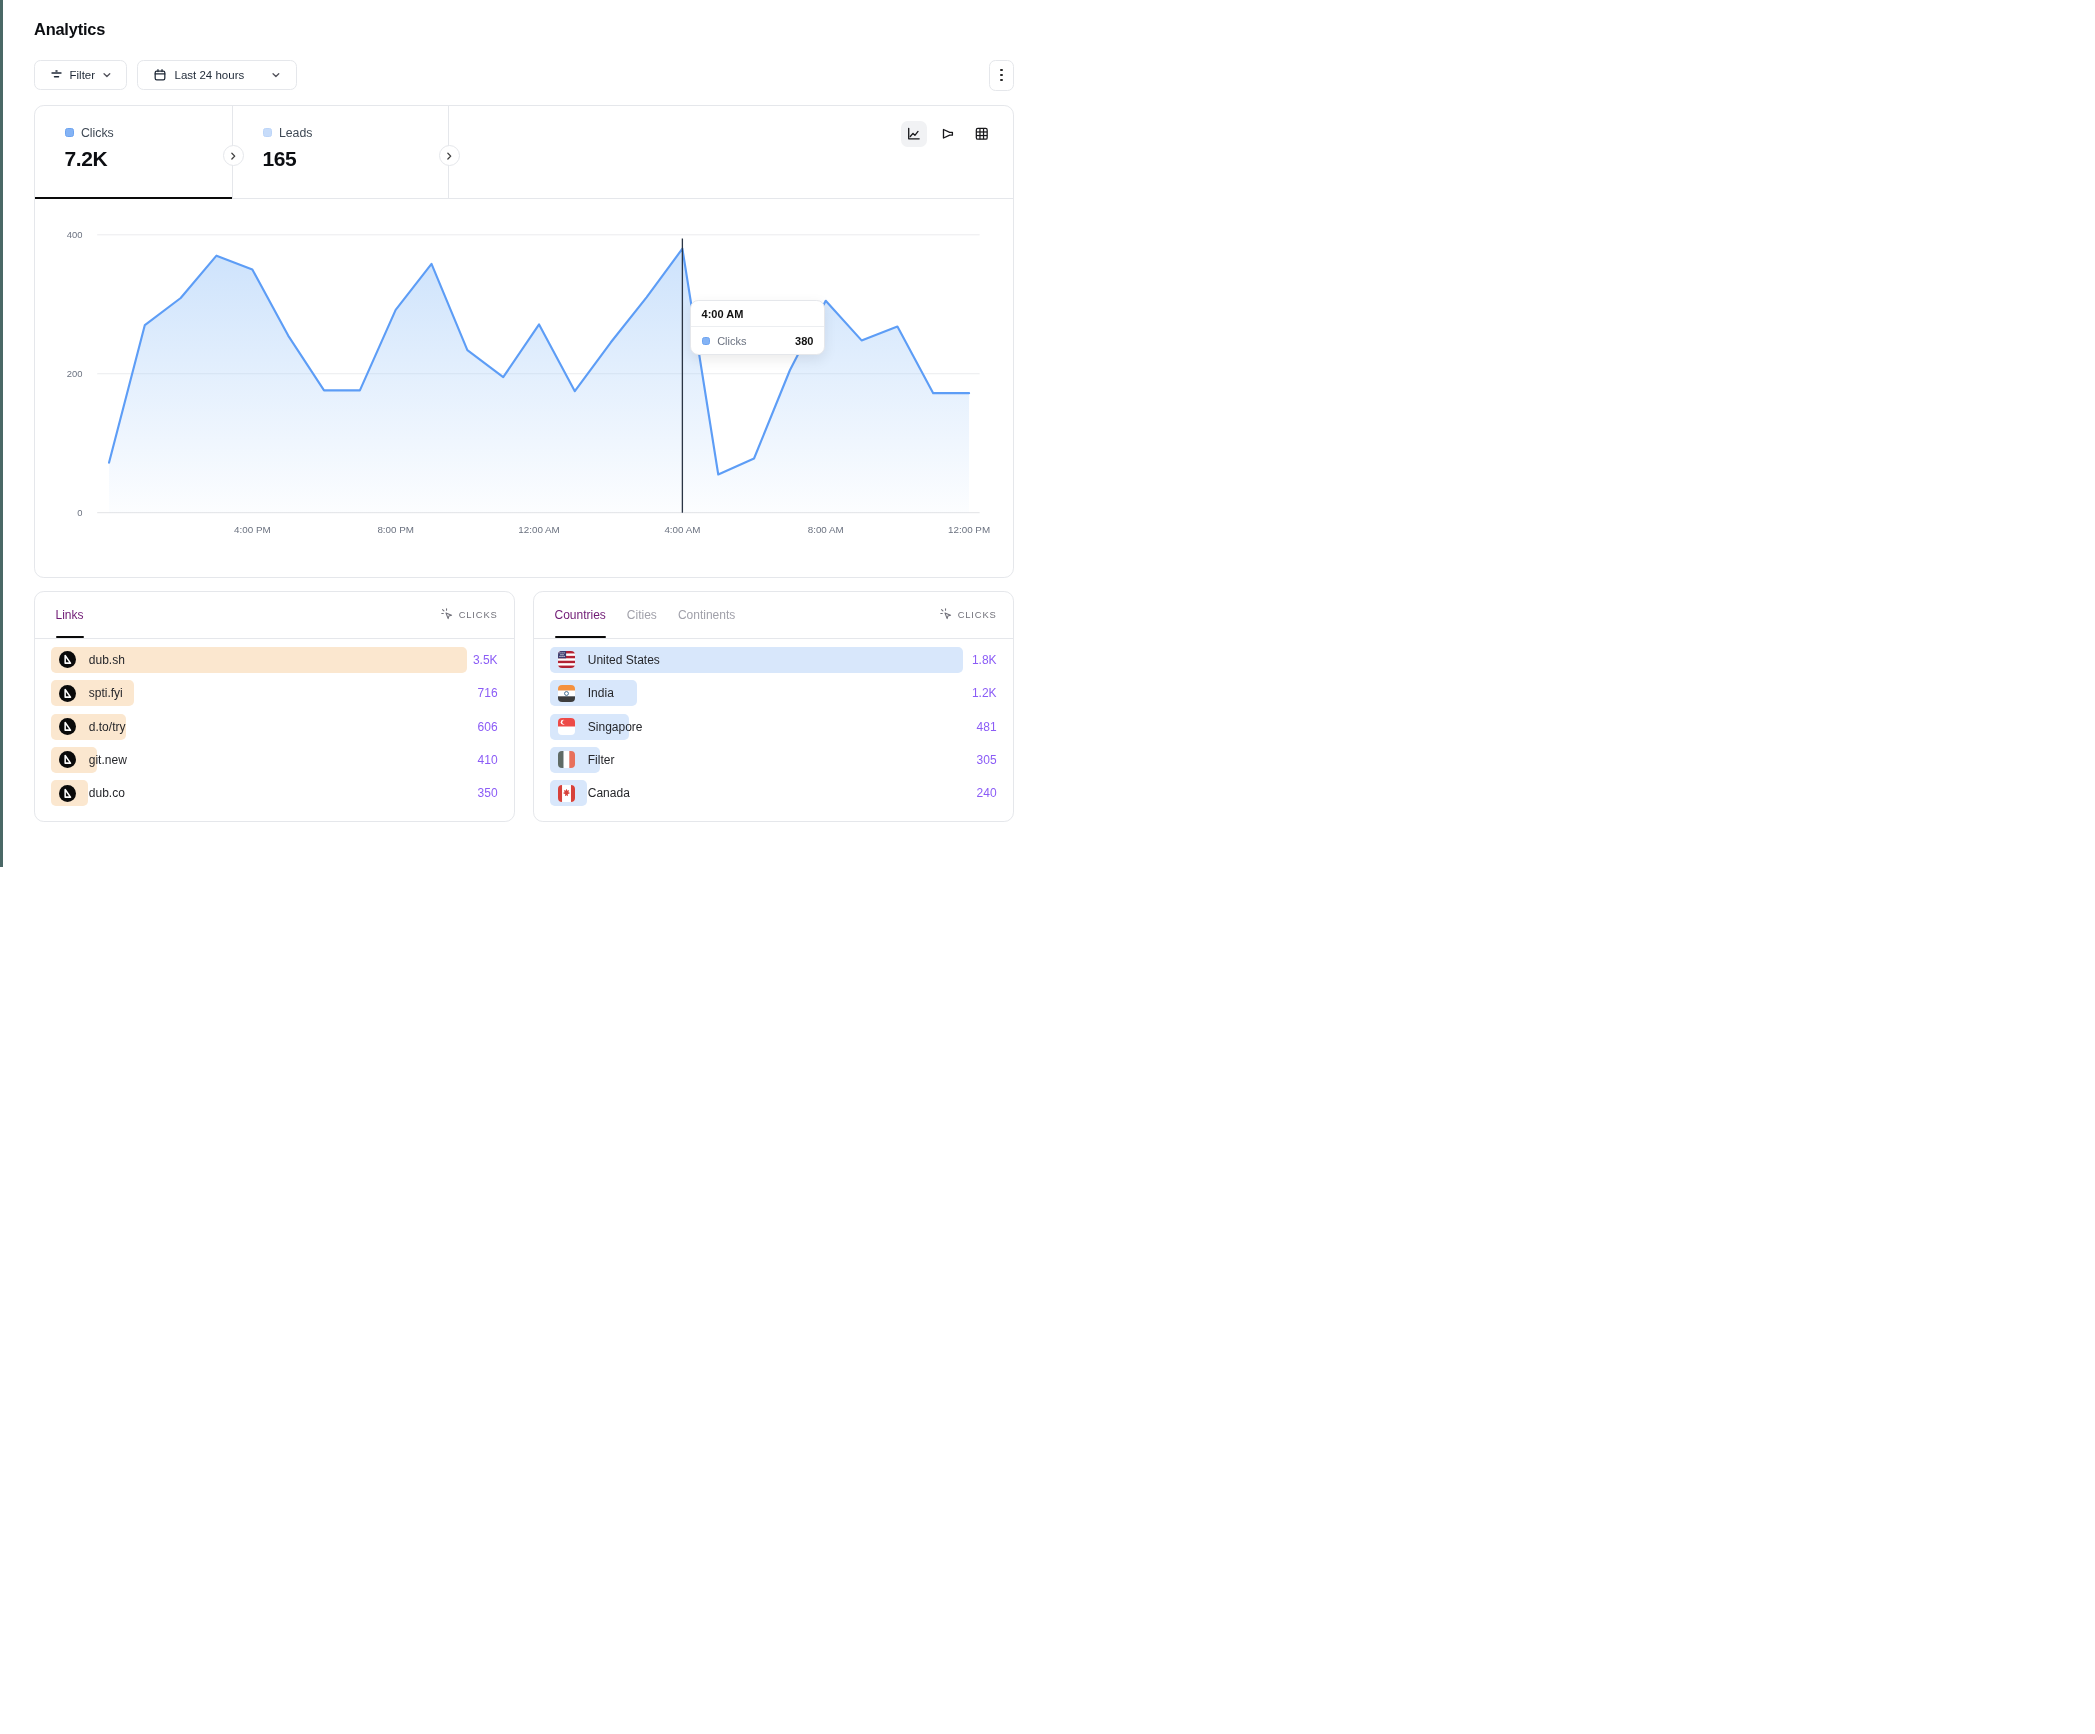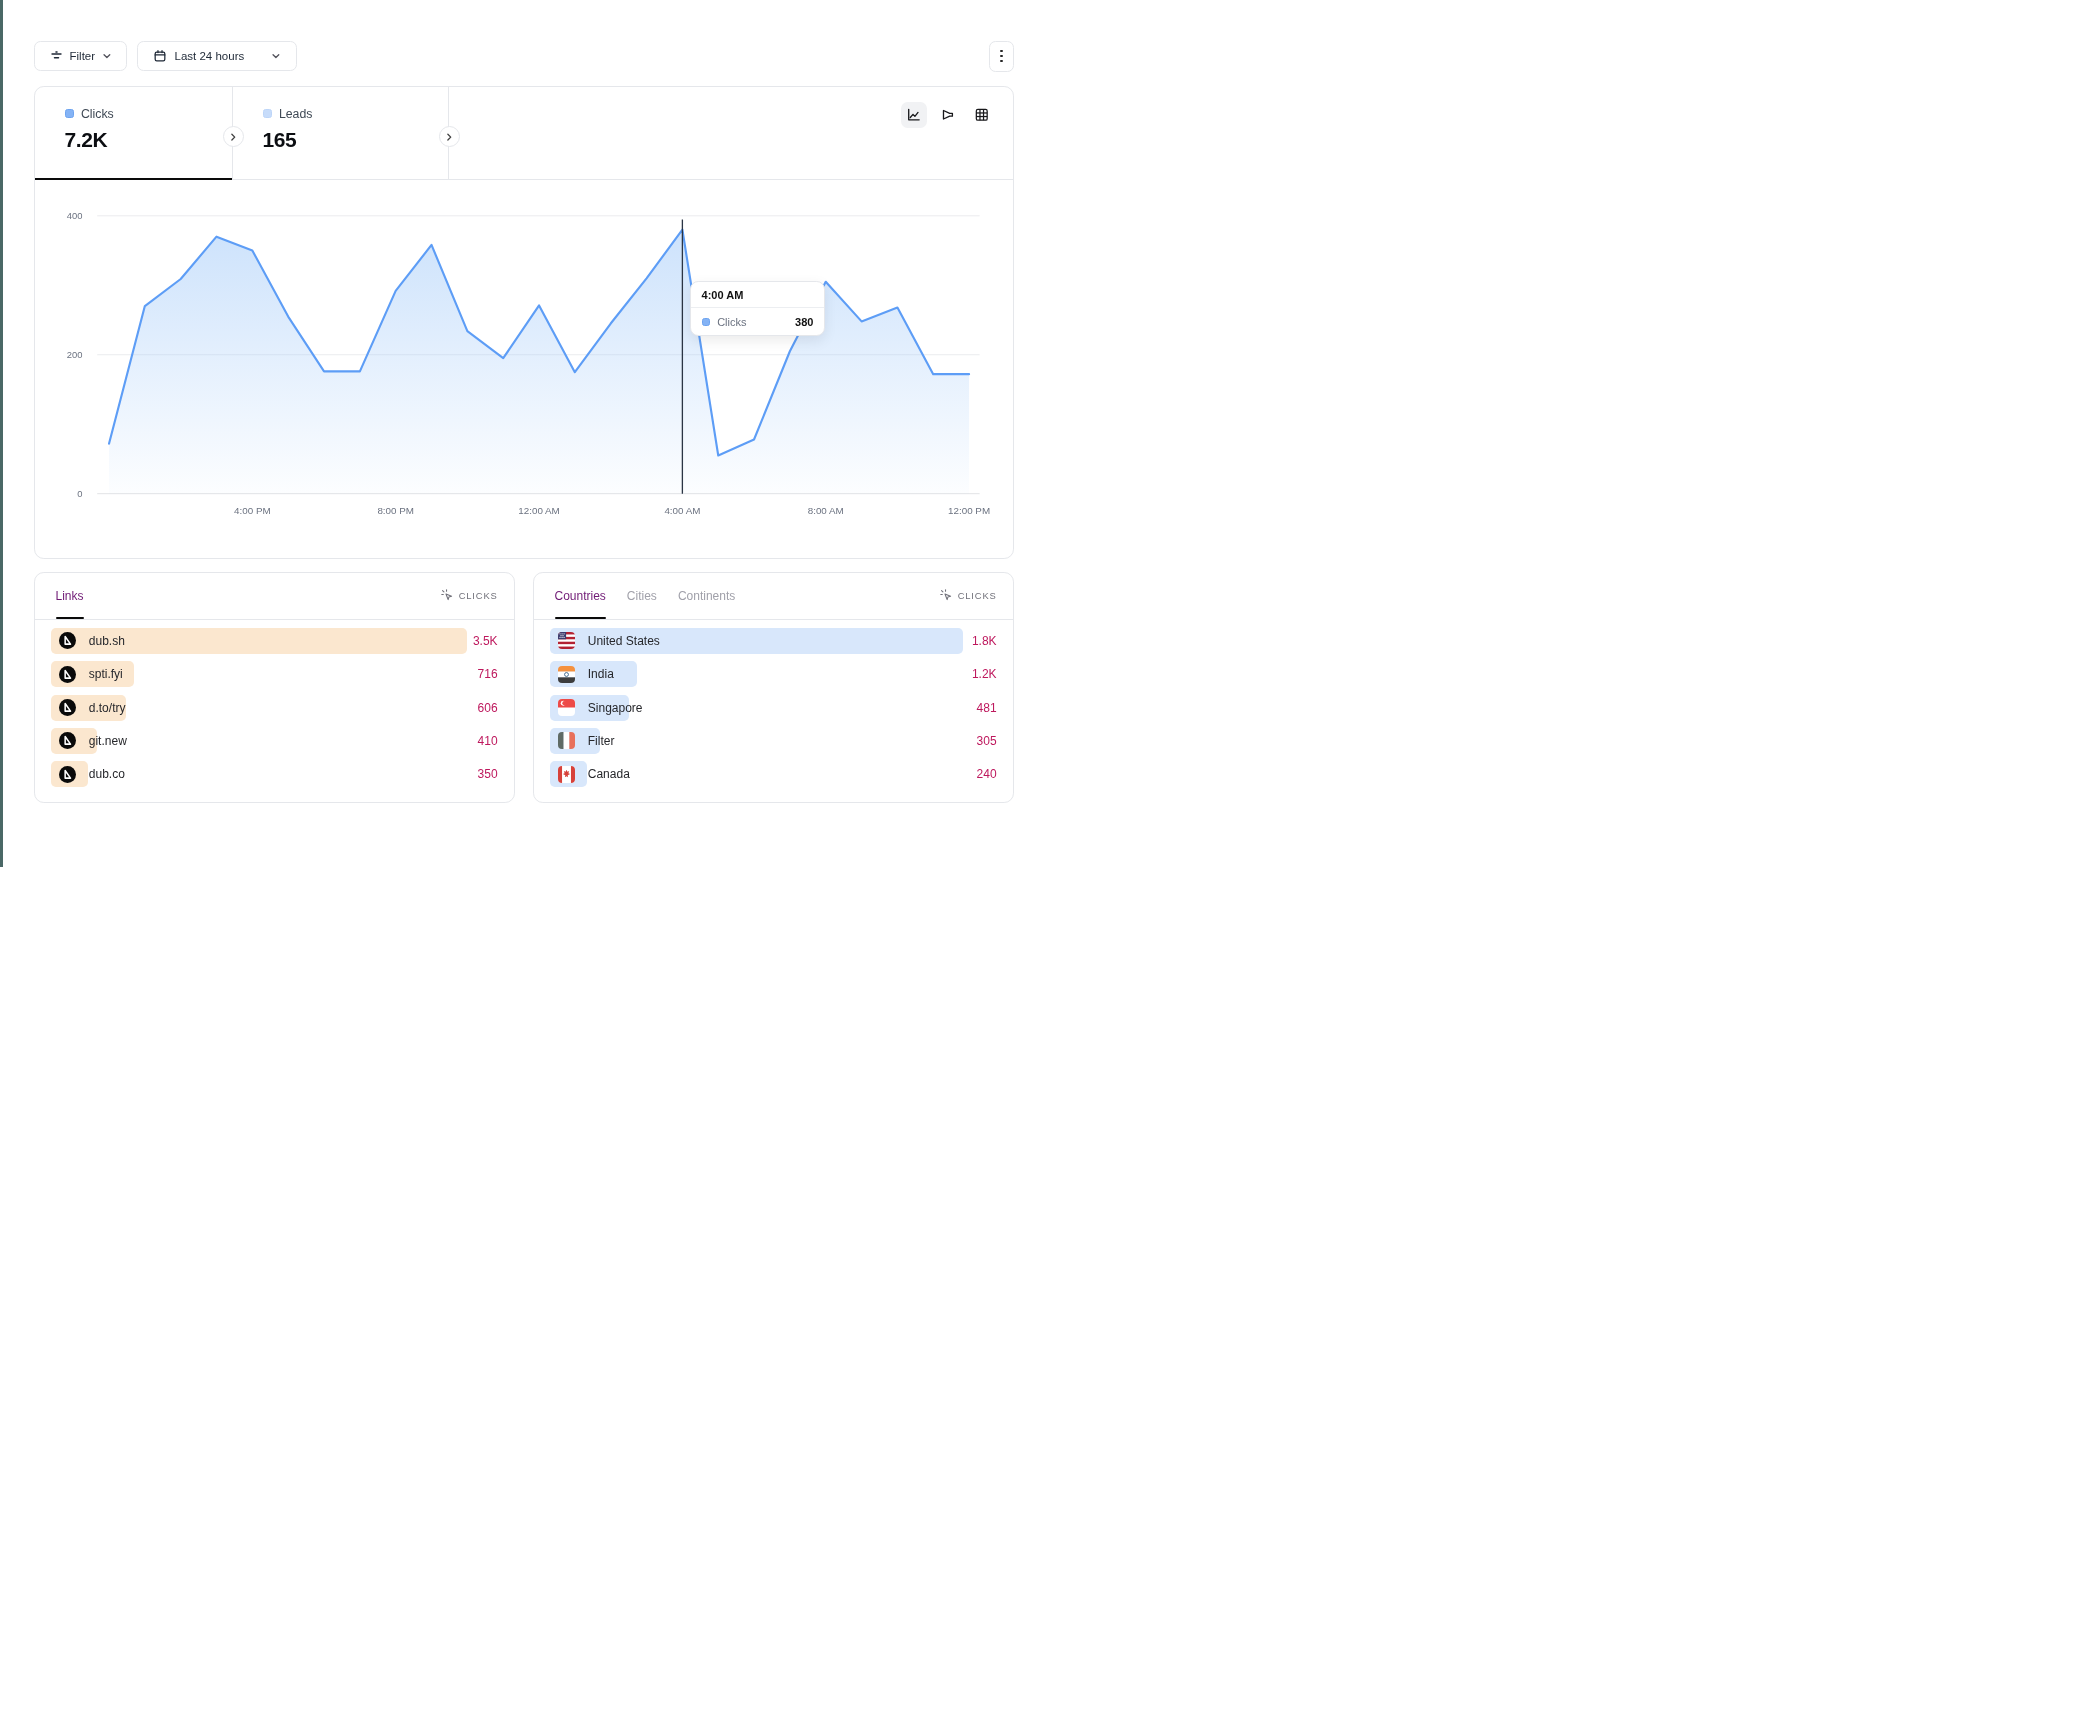--- a/index.html
+++ b/index.html
@@ -54,29 +54,30 @@
   .bt-tab.active{color:#701a75;font-weight:500;}
   .bt-tab.active::after{content:"";position:absolute;left:0;right:0;bottom:-0.8px;height:2.5px;background:#0a0a0a;border-radius:1.6px;}
   .metric{margin-left:auto;display:flex;align-items:center;gap:5.7px;color:#71717a;font-size:9.4px;letter-spacing:.09em;font-weight:500;cursor:pointer;}
   .rows{padding:8.2px 16.4px 0 16.4px;}
   .row{position:relative;height:26px;margin-bottom:7.4px;display:flex;align-items:center;cursor:pointer;}
   .row-bar{position:absolute;left:0;top:0;height:26px;border-radius:4.9px;}
   .bar-orange{background:#fbe7cf;}
   .bar-blue{background:#d8e7fb;}
   .row-icon{position:relative;margin-left:7.4px;width:17px;height:17px;}
   .row-label{position:relative;margin-left:13px;font-size:12px;color:#26272b;}
-  .row-value{margin-left:auto;font-size:12px;color:#be185d;position:relative;}
+  .row-value{margin-left:auto;font-size:12px;color:#8b5cf6;position:relative;}
 </style>
 </head>
 <body>
 
 <div class="page">
   <div class="edge-strip"></div>
   <div class="content">
 
+    <h1 class="title">Analytics</h1>
 
     <div class="toolbar">
       <button class="btn">
         <span class="icon">
           <svg width="13" height="13" viewBox="0 0 16 16" fill="none" stroke="#1f2937" stroke-width="1.7" stroke-linecap="round">
             <line x1="2.5" y1="5" x2="13.5" y2="5"></line>
               <line x1="5.5" y1="9.5" x2="10.5" y2="9.5"></line>
               <line x1="7.3" y1="2.4" x2="8.7" y2="2.4"></line>
           </svg>
         </span>

